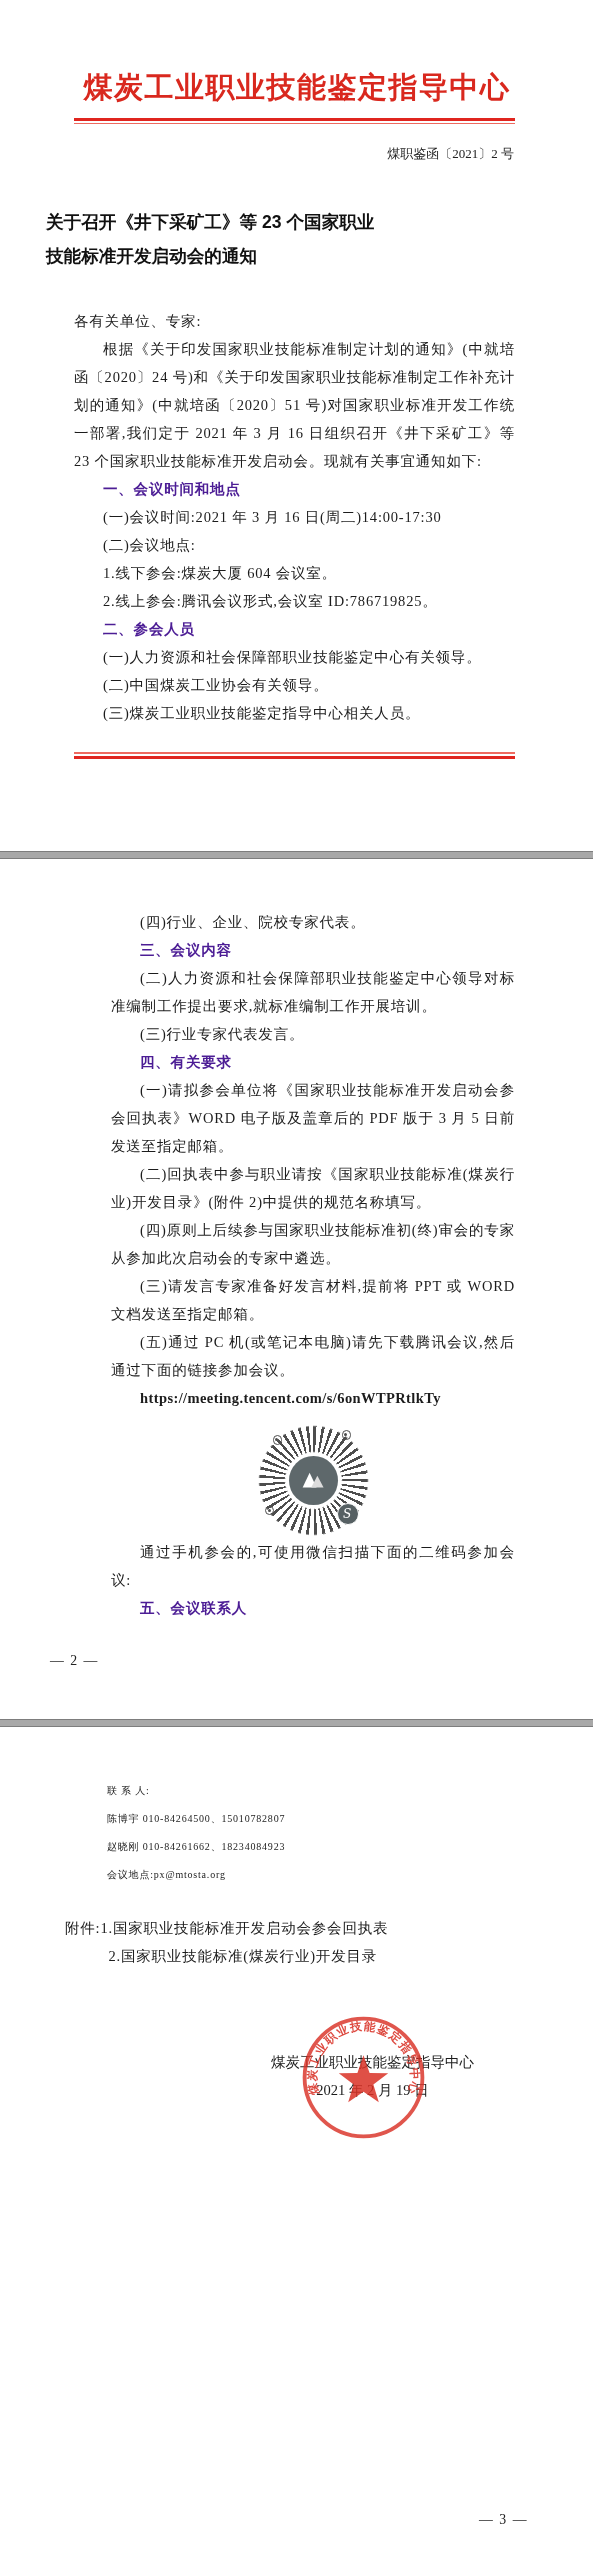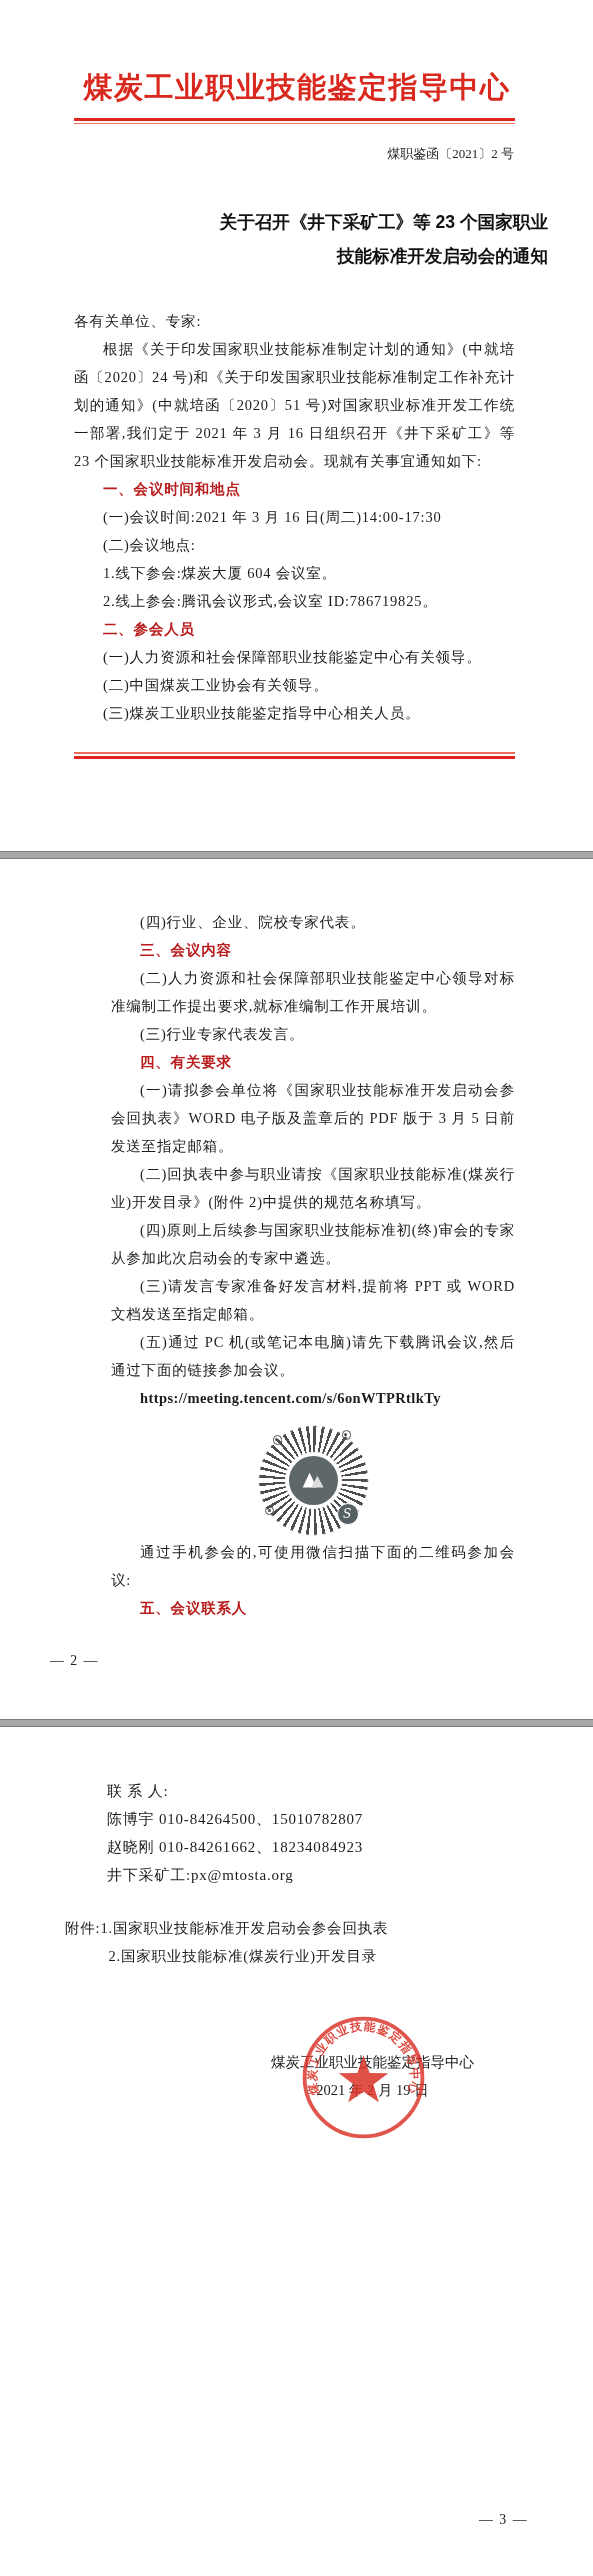--- a/index.html
+++ b/index.html
@@ -14,29 +14,29 @@
   .org-name{margin:69px 31px 0;text-align:center;color:#d9281e;
     font-family:"Liberation Serif","DejaVu Serif",serif;font-weight:bold;
     font-size:29px;line-height:37px;letter-spacing:1.5px;}
   .rule{margin:12.2px 79px 0 74px;}
   .rule .thick{height:3.1px;background:#e0251f;}
   .rule .thin{height:1.5px;background:#ef6a60;}
   .rule-top .thin{margin-top:1.5px;}
   .rule-bottom{position:absolute;top:752px;left:74px;right:79px;margin:0;}
   .rule-bottom .thick{margin-top:2.3px;}
   .doc-number{margin:20px 80px 0 8px;text-align:right;font-size:13px;line-height:20px;color:#222;}
-  .doc-title{margin:41px 46px 0;text-align:right;font-family:"Liberation Sans","DejaVu Sans",sans-serif;
+  .doc-title{margin:41px 46px 0;text-align:left;font-family:"Liberation Sans","DejaVu Sans",sans-serif;
     font-weight:bold;font-size:17.6px;line-height:34px;color:#111;}
 
   
   .body-block{margin-top:34px;padding:0 79px 0 74px;font-size:14.5px;line-height:28px;
     text-align:justify;letter-spacing:0.8px;}
   .body-block p{margin:0;text-indent:2em;}
   p.no-indent{text-indent:0;}
-  p.sec-heading{font-family:"Liberation Sans","DejaVu Sans",sans-serif;font-weight:bold;color:#b91c1c;}
+  p.sec-heading{font-family:"Liberation Sans","DejaVu Sans",sans-serif;font-weight:bold;color:#4c1d95;}
   p.url-line{letter-spacing:0.4px;font-weight:bold;}
   .url-link{color:#1c1c1c;text-decoration:none;}
 
   
   .qr-wrap{width:115px;height:115px;margin:10.7px auto 0;position:relative;}
   .qr-burst{position:absolute;inset:0;border-radius:50%;
     background:repeating-conic-gradient(#4d4d4d 0deg 3.2deg,transparent 3.2deg 8.8deg);
     -webkit-mask:radial-gradient(circle,transparent 0 34%,#000 36% 66%,transparent 68%);
     mask:radial-gradient(circle,transparent 0 34%,#000 36% 66%,transparent 68%);}
   .qr-center{position:absolute;left:33px;top:33px;width:49px;height:49px;border-radius:50%;
@@ -50,21 +50,21 @@
   .qr-badge{position:absolute;left:81px;top:80px;width:20px;height:20px;border-radius:50%;
     background:#566063;border:1.5px solid #fff;color:#fff;text-align:center;line-height:20px;
     font-family:"DejaVu Serif",serif;font-style:italic;font-size:12.2px;}
   .qr-caption{margin-top:17px;}
 
   .page-num{position:absolute;font-size:13.8px;letter-spacing:1.5px;color:#222;}
   #page-2 .page-num{left:50px;top:794px;}
   #page-3 .page-num{right:66px;top:785px;}
 
   
-  .contact-block{padding:50px 61px 0 107px;font-size:15px;line-height:28px;letter-spacing:0.8px;}
+  .contact-block{padding:50px 61px 0 107px;font-size:10px;line-height:28px;letter-spacing:0.8px;}
   .contact-block p{margin:0;}
   .attach-block{padding:26px 61px 0 65px;font-size:14.5px;line-height:27.5px;letter-spacing:0.8px;}
   .attach-block p{margin:0;}
   .attach-line2{padding-left:3em;}
   .sign-block{width:229px;margin:78px 107px 0 auto;text-align:center;font-size:14.5px;line-height:28px;}
   .sign-block p{margin:0;white-space:nowrap;}
   .seal{position:absolute;left:300px;top:287px;width:127px;height:127px;pointer-events:none;}
 </style>
 </head>
 <body>
@@ -140,21 +140,21 @@
   <div class="page-num">— 2 —</div>
 </div>
 
 <div class="page-sep"></div>
 
 <div class="page" id="page-3">
   <div class="contact-block">
     <p>联 系 人:</p>
     <p>陈博宇 010-84264500、15010782807</p>
     <p>赵晓刚 010-84261662、18234084923</p>
-    <p>井下采矿工:px@mtosta.org</p>
+    <p>会议地点:px@mtosta.org</p>
   </div>
 
   <div class="attach-block">
     <p>附件:1.国家职业技能标准开发启动会参会回执表</p>
     <p class="attach-line2">2.国家职业技能标准(煤炭行业)开发目录</p>
   </div>
 
   <div class="sign-block">
     <p>煤炭工业职业技能鉴定指导中心</p>
     <p>2021 年 2 月 19 日</p>

